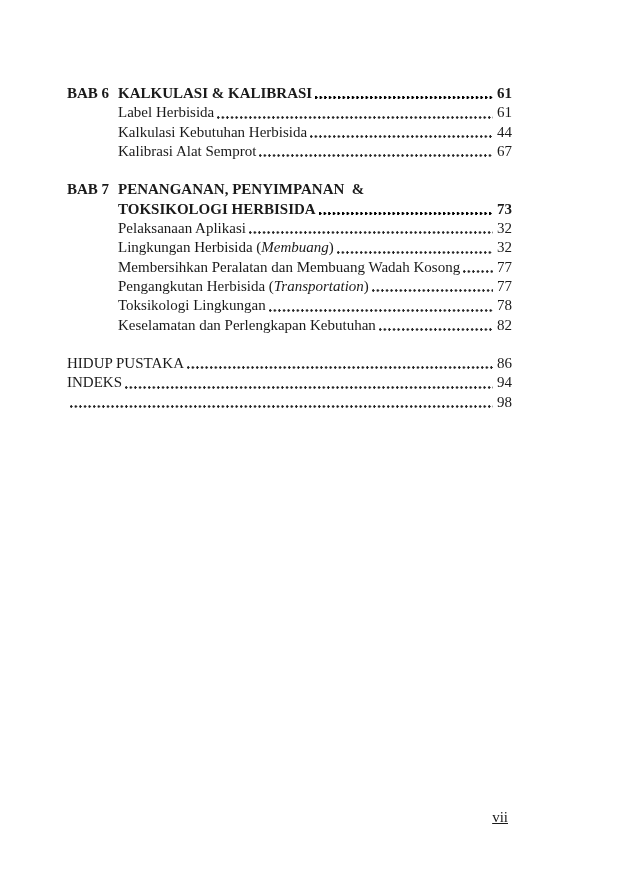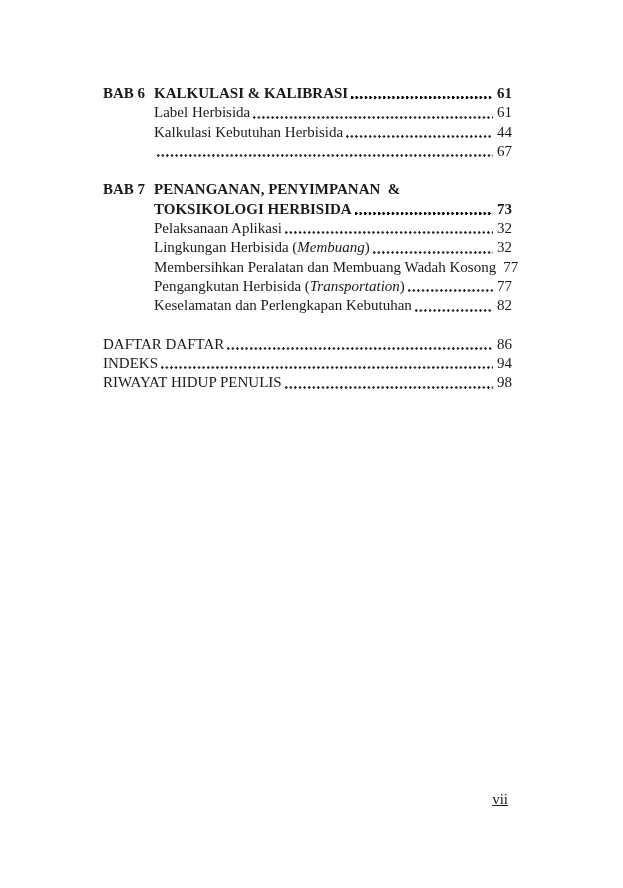--- a/index.html
+++ b/index.html
@@ -22,21 +22,20 @@
     left: 67px;
     top: 84px;
     width: 447px;
   }
   .row {
     display: flex;
     align-items: flex-end;
     height: 19.3px;
     line-height: 19.3px;
     white-space: nowrap;
-    margin-left: 36px;
   }
   .bold { font-weight: bold; }
   .bab {
     flex: 0 0 51px;
     width: 51px;
   }
   .indent {
     flex: 0 0 51px;
     width: 51px;
   }
@@ -57,21 +56,21 @@
   }
   .page-num {
     flex: 0 0 auto;
     min-width: 17px;
     text-align: left;
   }
   .spacer { height: 19.3px; }
   .footer {
     position: absolute;
     left: 67px;
-    top: 790px;
+    top: 808px;
     width: 441px;
     text-align: right;
     line-height: 19.3px;
     text-decoration: underline;
   }
 </style>
 </head>
 <body>
 
 <div class="page">
@@ -90,20 +89,21 @@
       <span class="page-num">61</span>
     </div>
     <div class="row">
       <span class="indent"></span>
       <span class="entry-title">Kalkulasi Kebutuhan Herbisida</span>
       <span class="dots"></span>
       <span class="page-num">44</span>
     </div>
     <div class="row">
       <span class="indent"></span>
+      <span class="entry-title">Kalibrasi Alat Semprot</span>
       <span class="dots"></span>
       <span class="page-num">67</span>
     </div>
 
     <div class="spacer"></div>
 
     <div class="row bold">
       <span class="bab">BAB 7</span>
       <span class="entry-title">PENANGANAN, PENYIMPANAN &nbsp;&amp;</span>
     </div>
@@ -132,39 +132,44 @@
       <span class="page-num">77</span>
     </div>
     <div class="row">
       <span class="indent"></span>
       <span class="entry-title"><span>Pengangkutan Herbisida (</span><em class="title-italic">Transportation</em><span>)</span></span>
       <span class="dots"></span>
       <span class="page-num">77</span>
     </div>
     <div class="row">
       <span class="indent"></span>
+      <span class="entry-title">Toksikologi Lingkungan</span>
+      <span class="dots"></span>
+      <span class="page-num">78</span>
+    </div>
+    <div class="row">
+      <span class="indent"></span>
       <span class="entry-title">Keselamatan dan Perlengkapan Kebutuhan</span>
       <span class="dots"></span>
       <span class="page-num">82</span>
     </div>
 
     <div class="spacer"></div>
 
     <div class="row">
-      <span class="entry-title">DAFTAR DAFTAR</span>
+      <span class="entry-title">HIDUP PUSTAKA</span>
       <span class="dots"></span>
       <span class="page-num">86</span>
     </div>
     <div class="row">
       <span class="entry-title">INDEKS</span>
       <span class="dots"></span>
       <span class="page-num">94</span>
     </div>
     <div class="row">
-      <span class="entry-title">RIWAYAT HIDUP PENULIS</span>
       <span class="dots"></span>
       <span class="page-num">98</span>
     </div>
 
   </div>
 
   <div class="footer">vii</div>
 </div>
 
 </body></html>

